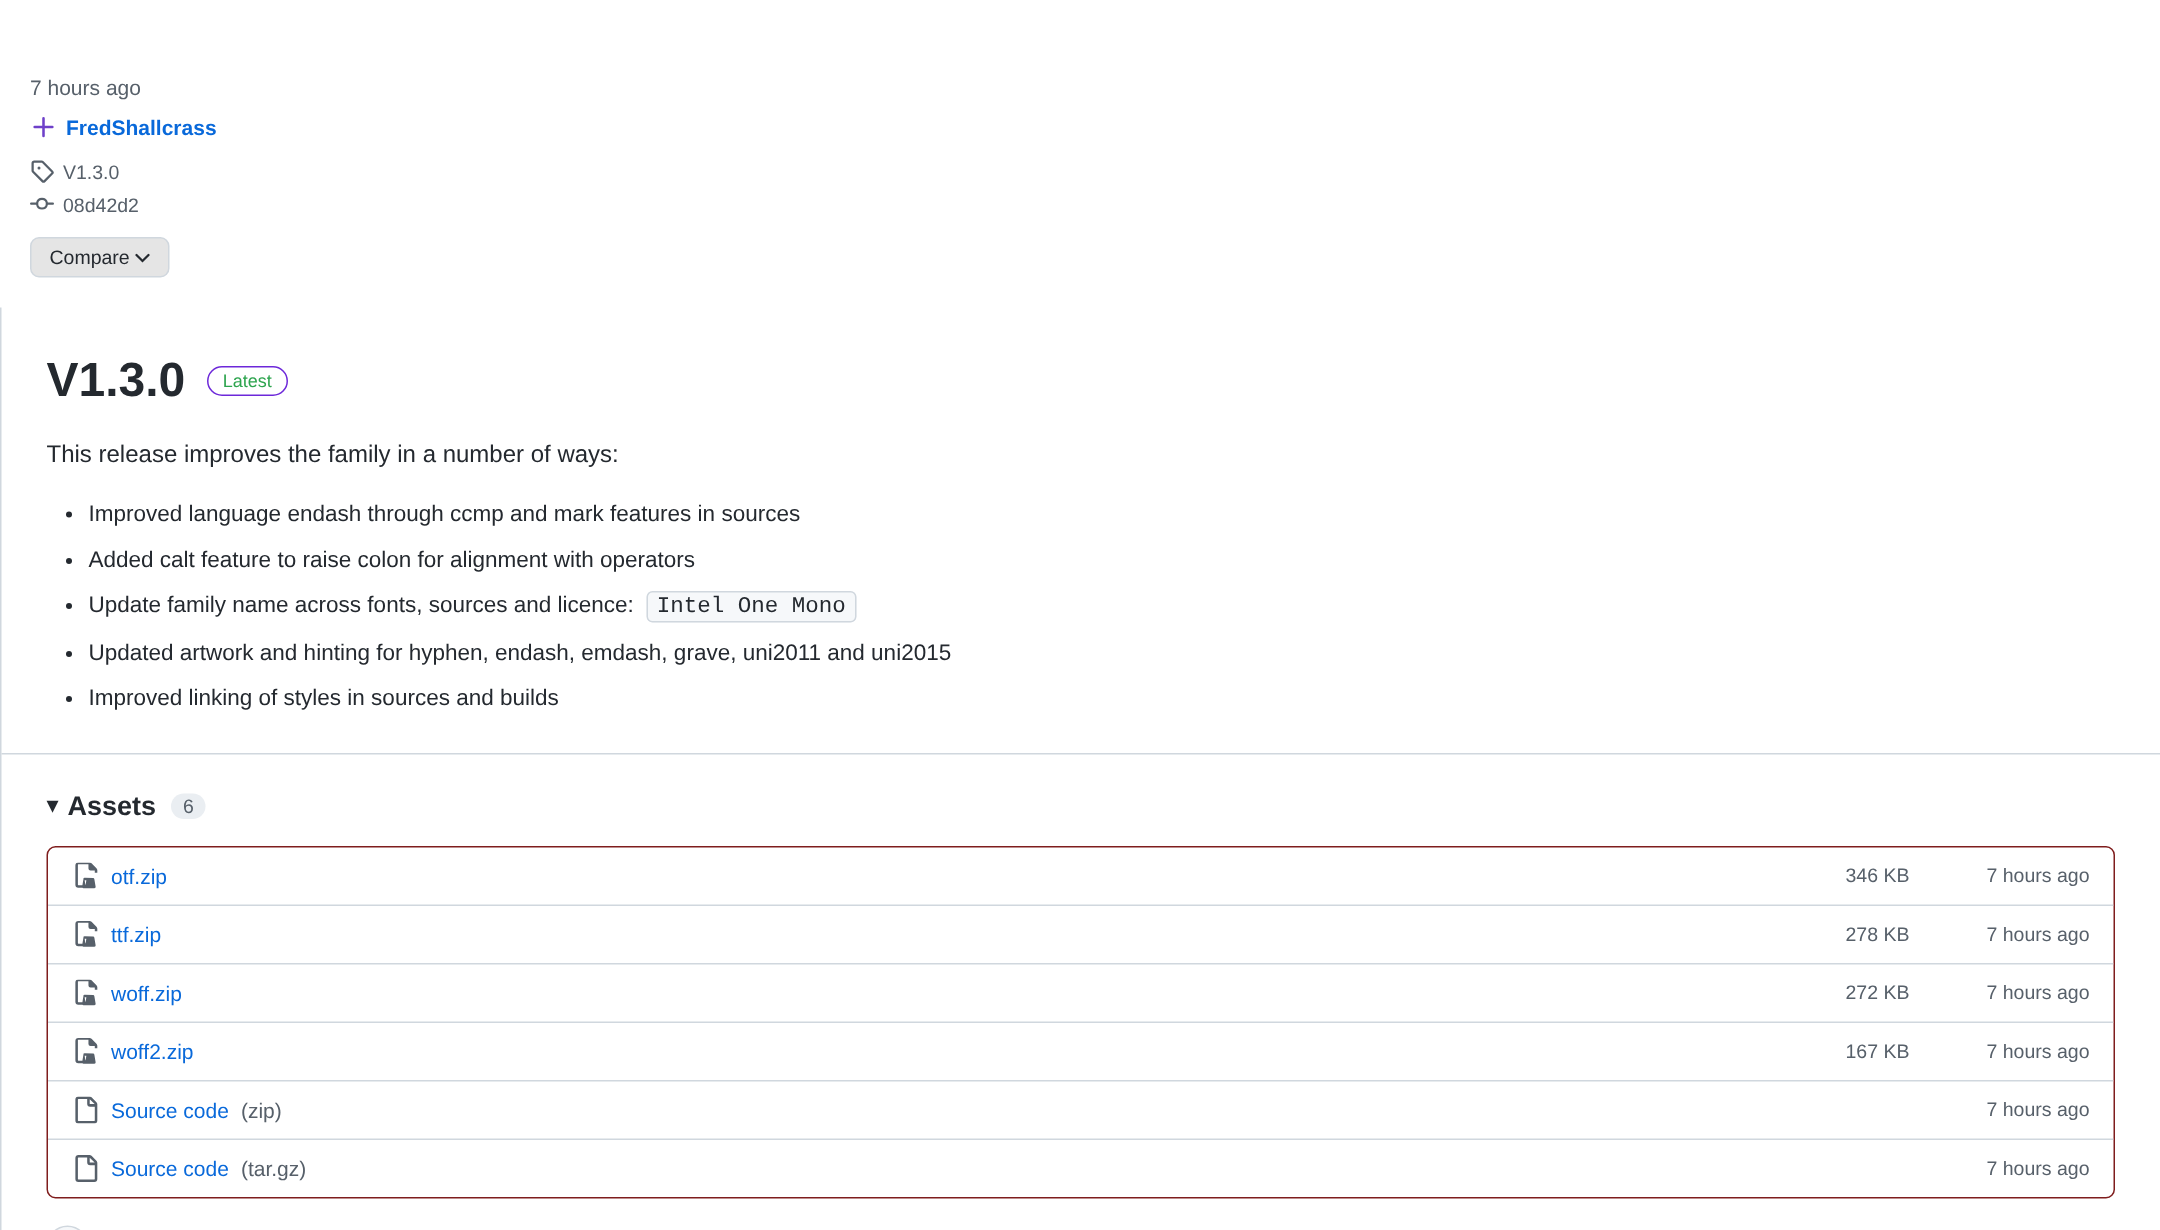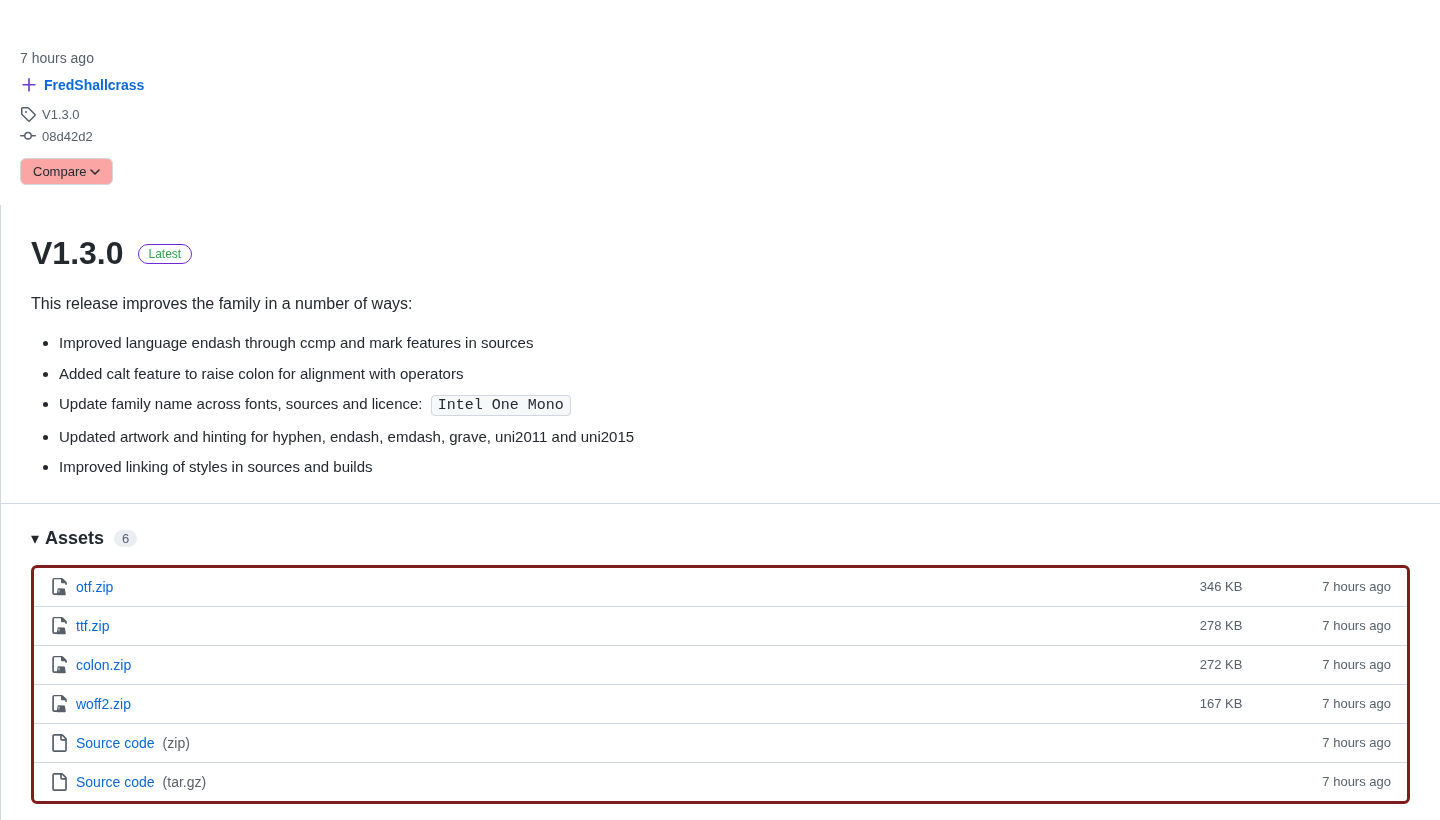--- a/index.html
+++ b/index.html
@@ -62,21 +62,21 @@
       height: 16px;
       flex-shrink: 0;
     }
     .compare-btn {
       display: inline-flex;
       align-items: center;
       gap: 4px;
       padding: 5px 12px;
       border: 1px solid #d0d7de;
       border-radius: 6px;
-      background: #fca5a5;
+      background: #e5e5e5;
       font-size: 13px;
       color: #24292f;
       cursor: pointer;
     }
     .main-content {
       flex: 1;
       border-left: 1px solid #d0d7de;
       padding: 0;
     }
     .release-header-section {
@@ -161,21 +161,21 @@
       align-items: center;
       justify-content: center;
       background: #eaeef2;
       color: #57606a;
       border-radius: 20px;
       padding: 1px 8px;
       font-size: 13px;
       font-weight: 500;
     }
     .assets-table {
-      border: 3px solid #7f1d1d;
+      border: 1px solid #7f1d1d;
       border-radius: 6px;
       overflow: hidden;
     }
     .asset-row {
       display: flex;
       align-items: center;
       padding: 10px 16px;
       border-bottom: 1px solid #d0d7de;
       font-size: 14px;
     }
@@ -199,21 +199,21 @@
       text-decoration: none;
       font-weight: 500;
     }
     .asset-link-plain {
       color: #57606a;
       text-decoration: none;
       font-weight: 400;
     }
     .asset-size-col {
       width: 100px;
-      text-align: center;
+      text-align: right;
       color: #57606a;
       font-size: 13px;
     }
     .asset-time-col {
       width: 120px;
       text-align: right;
       color: #57606a;
       font-size: 13px;
     }
     .reactions-bar {
@@ -342,21 +342,21 @@
           </div>
           <div class="asset-size-col">278 KB</div>
           <div class="asset-time-col">7 hours ago</div>
         </div>
 
         <div class="asset-row">
           <div class="asset-name-col">
             <svg class="asset-icon" viewBox="0 0 16 16" fill="#57606a">
               <path d="M3.5 1.75v11.5c0 .138.112.25.25.25h3.75v1.5H3.75A1.75 1.75 0 0 1 2 13.25V1.75A1.75 1.75 0 0 1 3.75 0h6.586c.464 0 .909.184 1.237.513l2.914 2.914c.329.328.513.773.513 1.237V6h-1.5V4.75h-2.5A1.25 1.25 0 0 1 9.75 3.5V1H3.75a.25.25 0 0 0-.25.25Zm9.011 7.5a.75.75 0 0 1 .739.627l.75 4.5a.75.75 0 0 1-.739.873H6.75a.75.75 0 0 1-.739-.873l.75-4.5A.75.75 0 0 1 7.5 9ZM8 13.25h.085L8.5 10.5h-1l.415 2.75Z"></path>
             </svg>
-            <a class="asset-link" href="#">colon.zip</a>
+            <a class="asset-link" href="#">woff.zip</a>
           </div>
           <div class="asset-size-col">272 KB</div>
           <div class="asset-time-col">7 hours ago</div>
         </div>
 
         <div class="asset-row">
           <div class="asset-name-col">
             <svg class="asset-icon" viewBox="0 0 16 16" fill="#57606a">
               <path d="M3.5 1.75v11.5c0 .138.112.25.25.25h3.75v1.5H3.75A1.75 1.75 0 0 1 2 13.25V1.75A1.75 1.75 0 0 1 3.75 0h6.586c.464 0 .909.184 1.237.513l2.914 2.914c.329.328.513.773.513 1.237V6h-1.5V4.75h-2.5A1.25 1.25 0 0 1 9.75 3.5V1H3.75a.25.25 0 0 0-.25.25Zm9.011 7.5a.75.75 0 0 1 .739.627l.75 4.5a.75.75 0 0 1-.739.873H6.75a.75.75 0 0 1-.739-.873l.75-4.5A.75.75 0 0 1 7.5 9ZM8 13.25h.085L8.5 10.5h-1l.415 2.75Z"></path>
             </svg>

